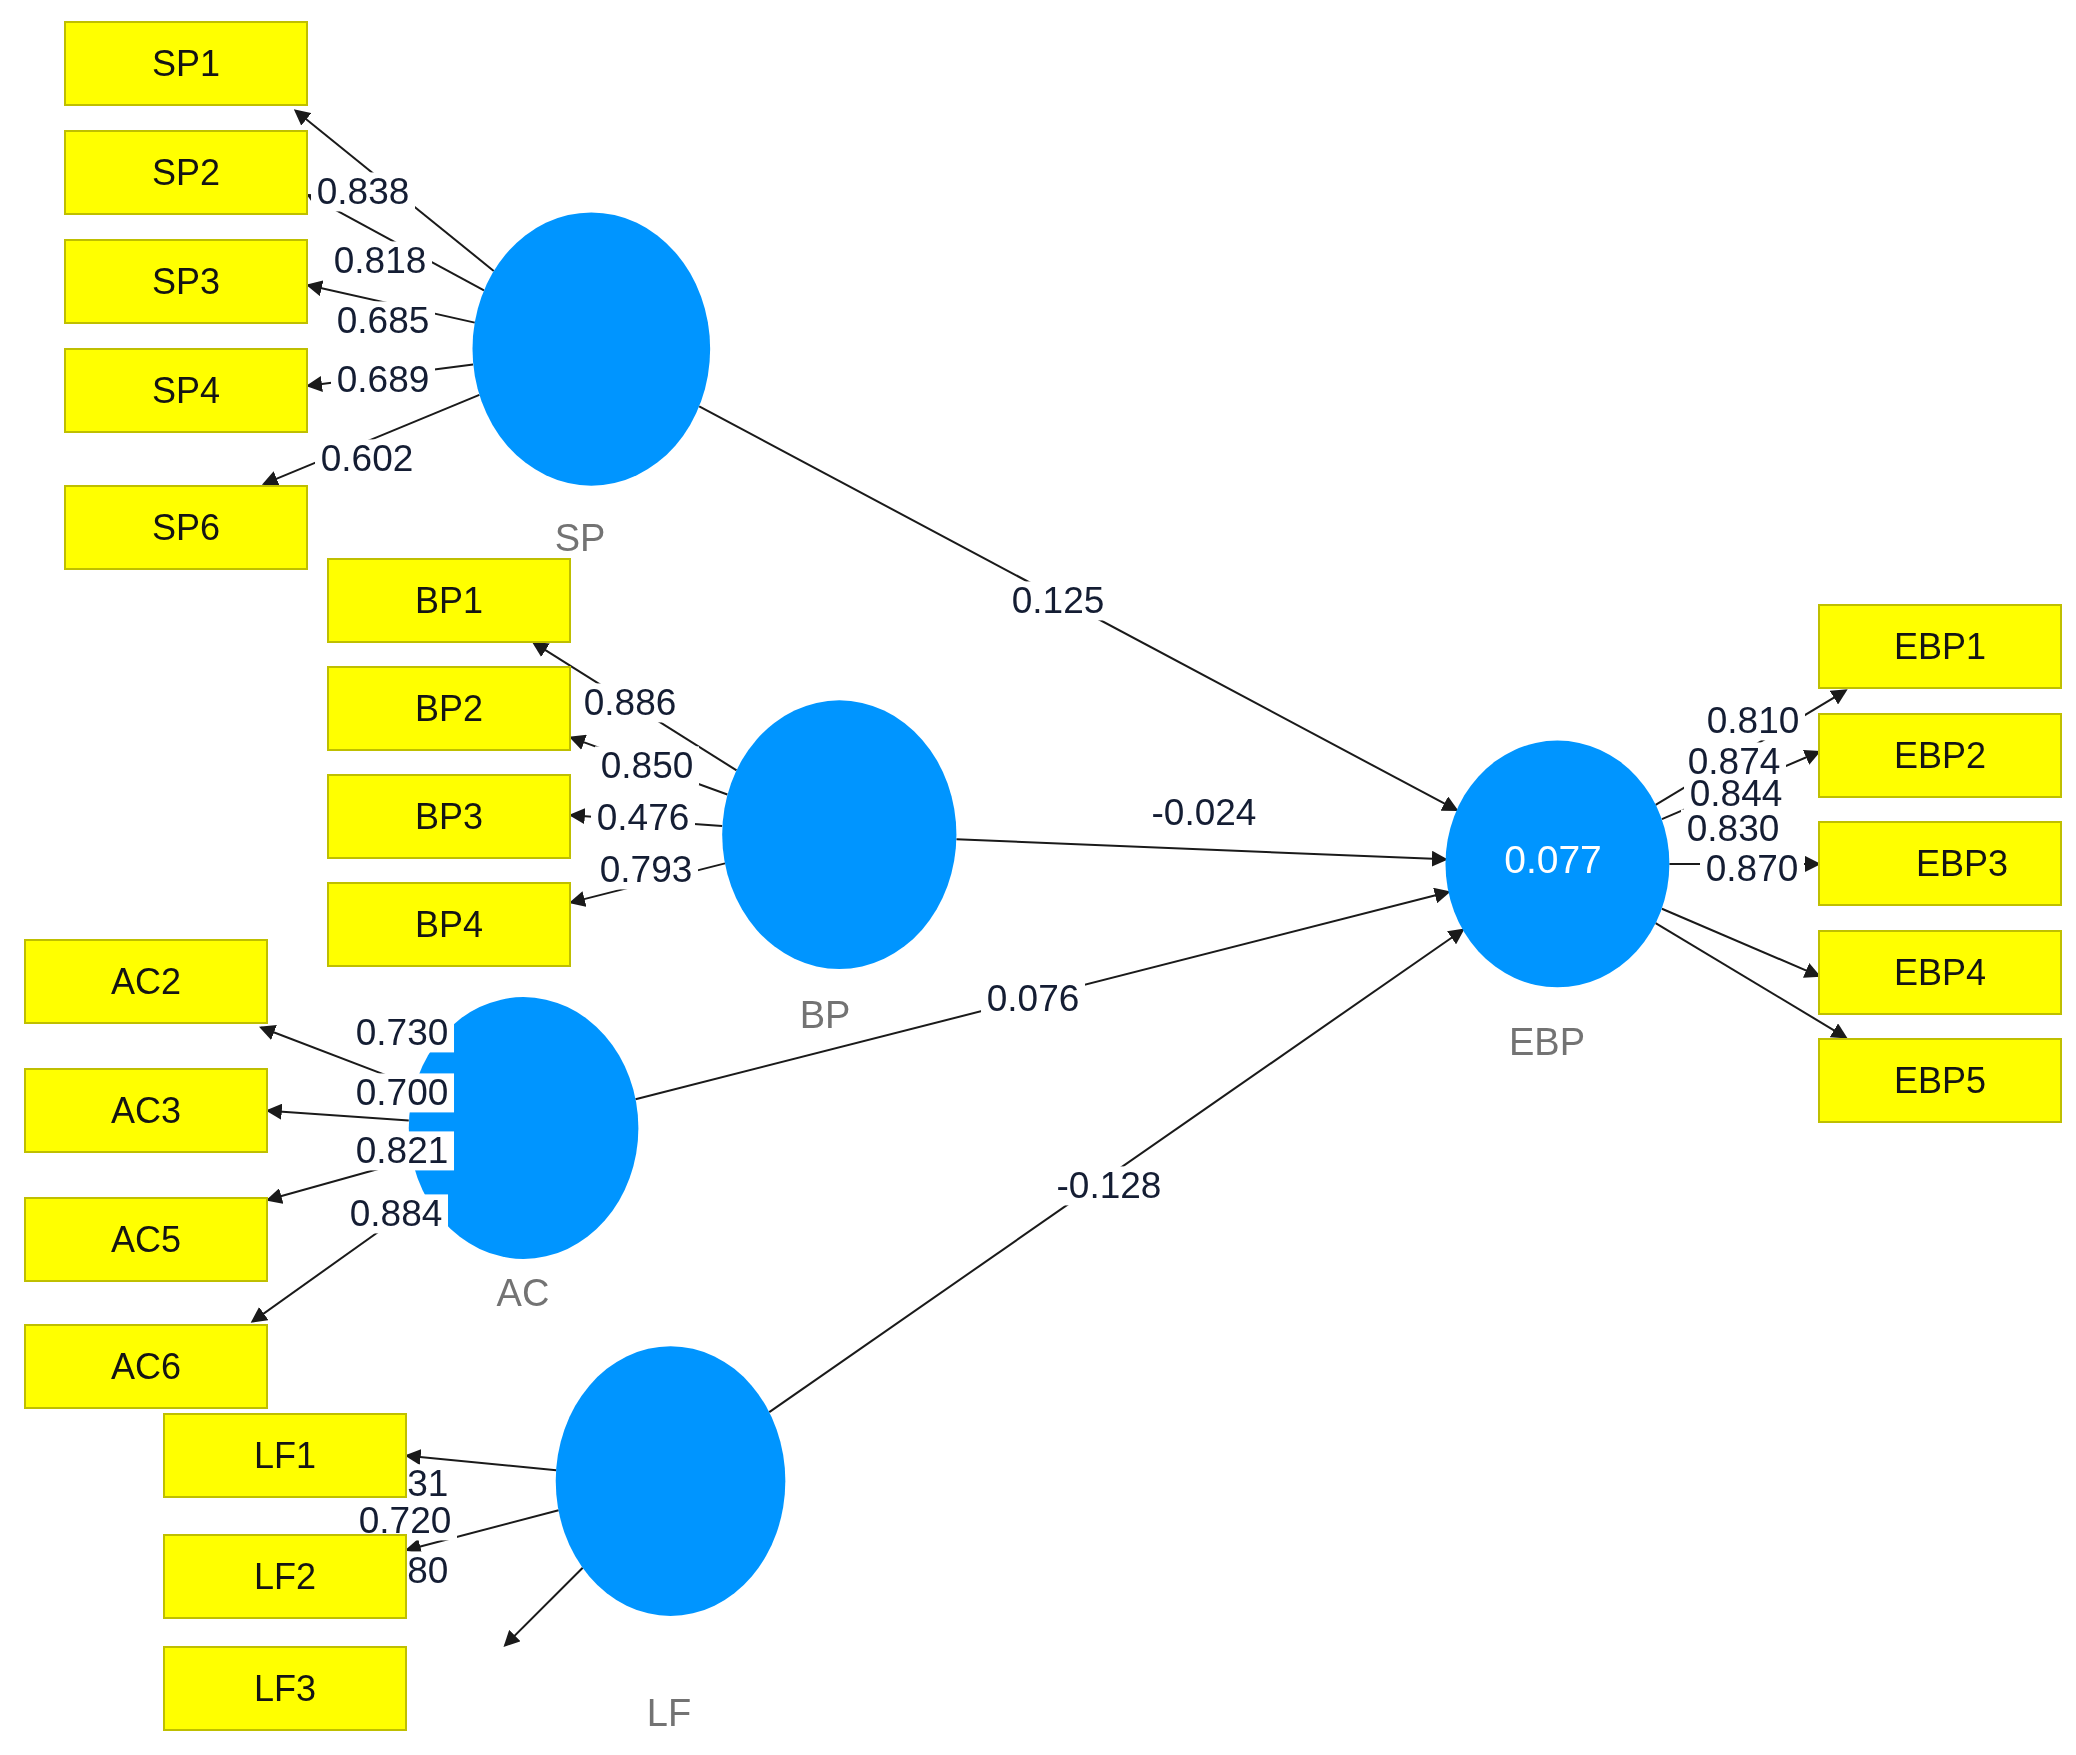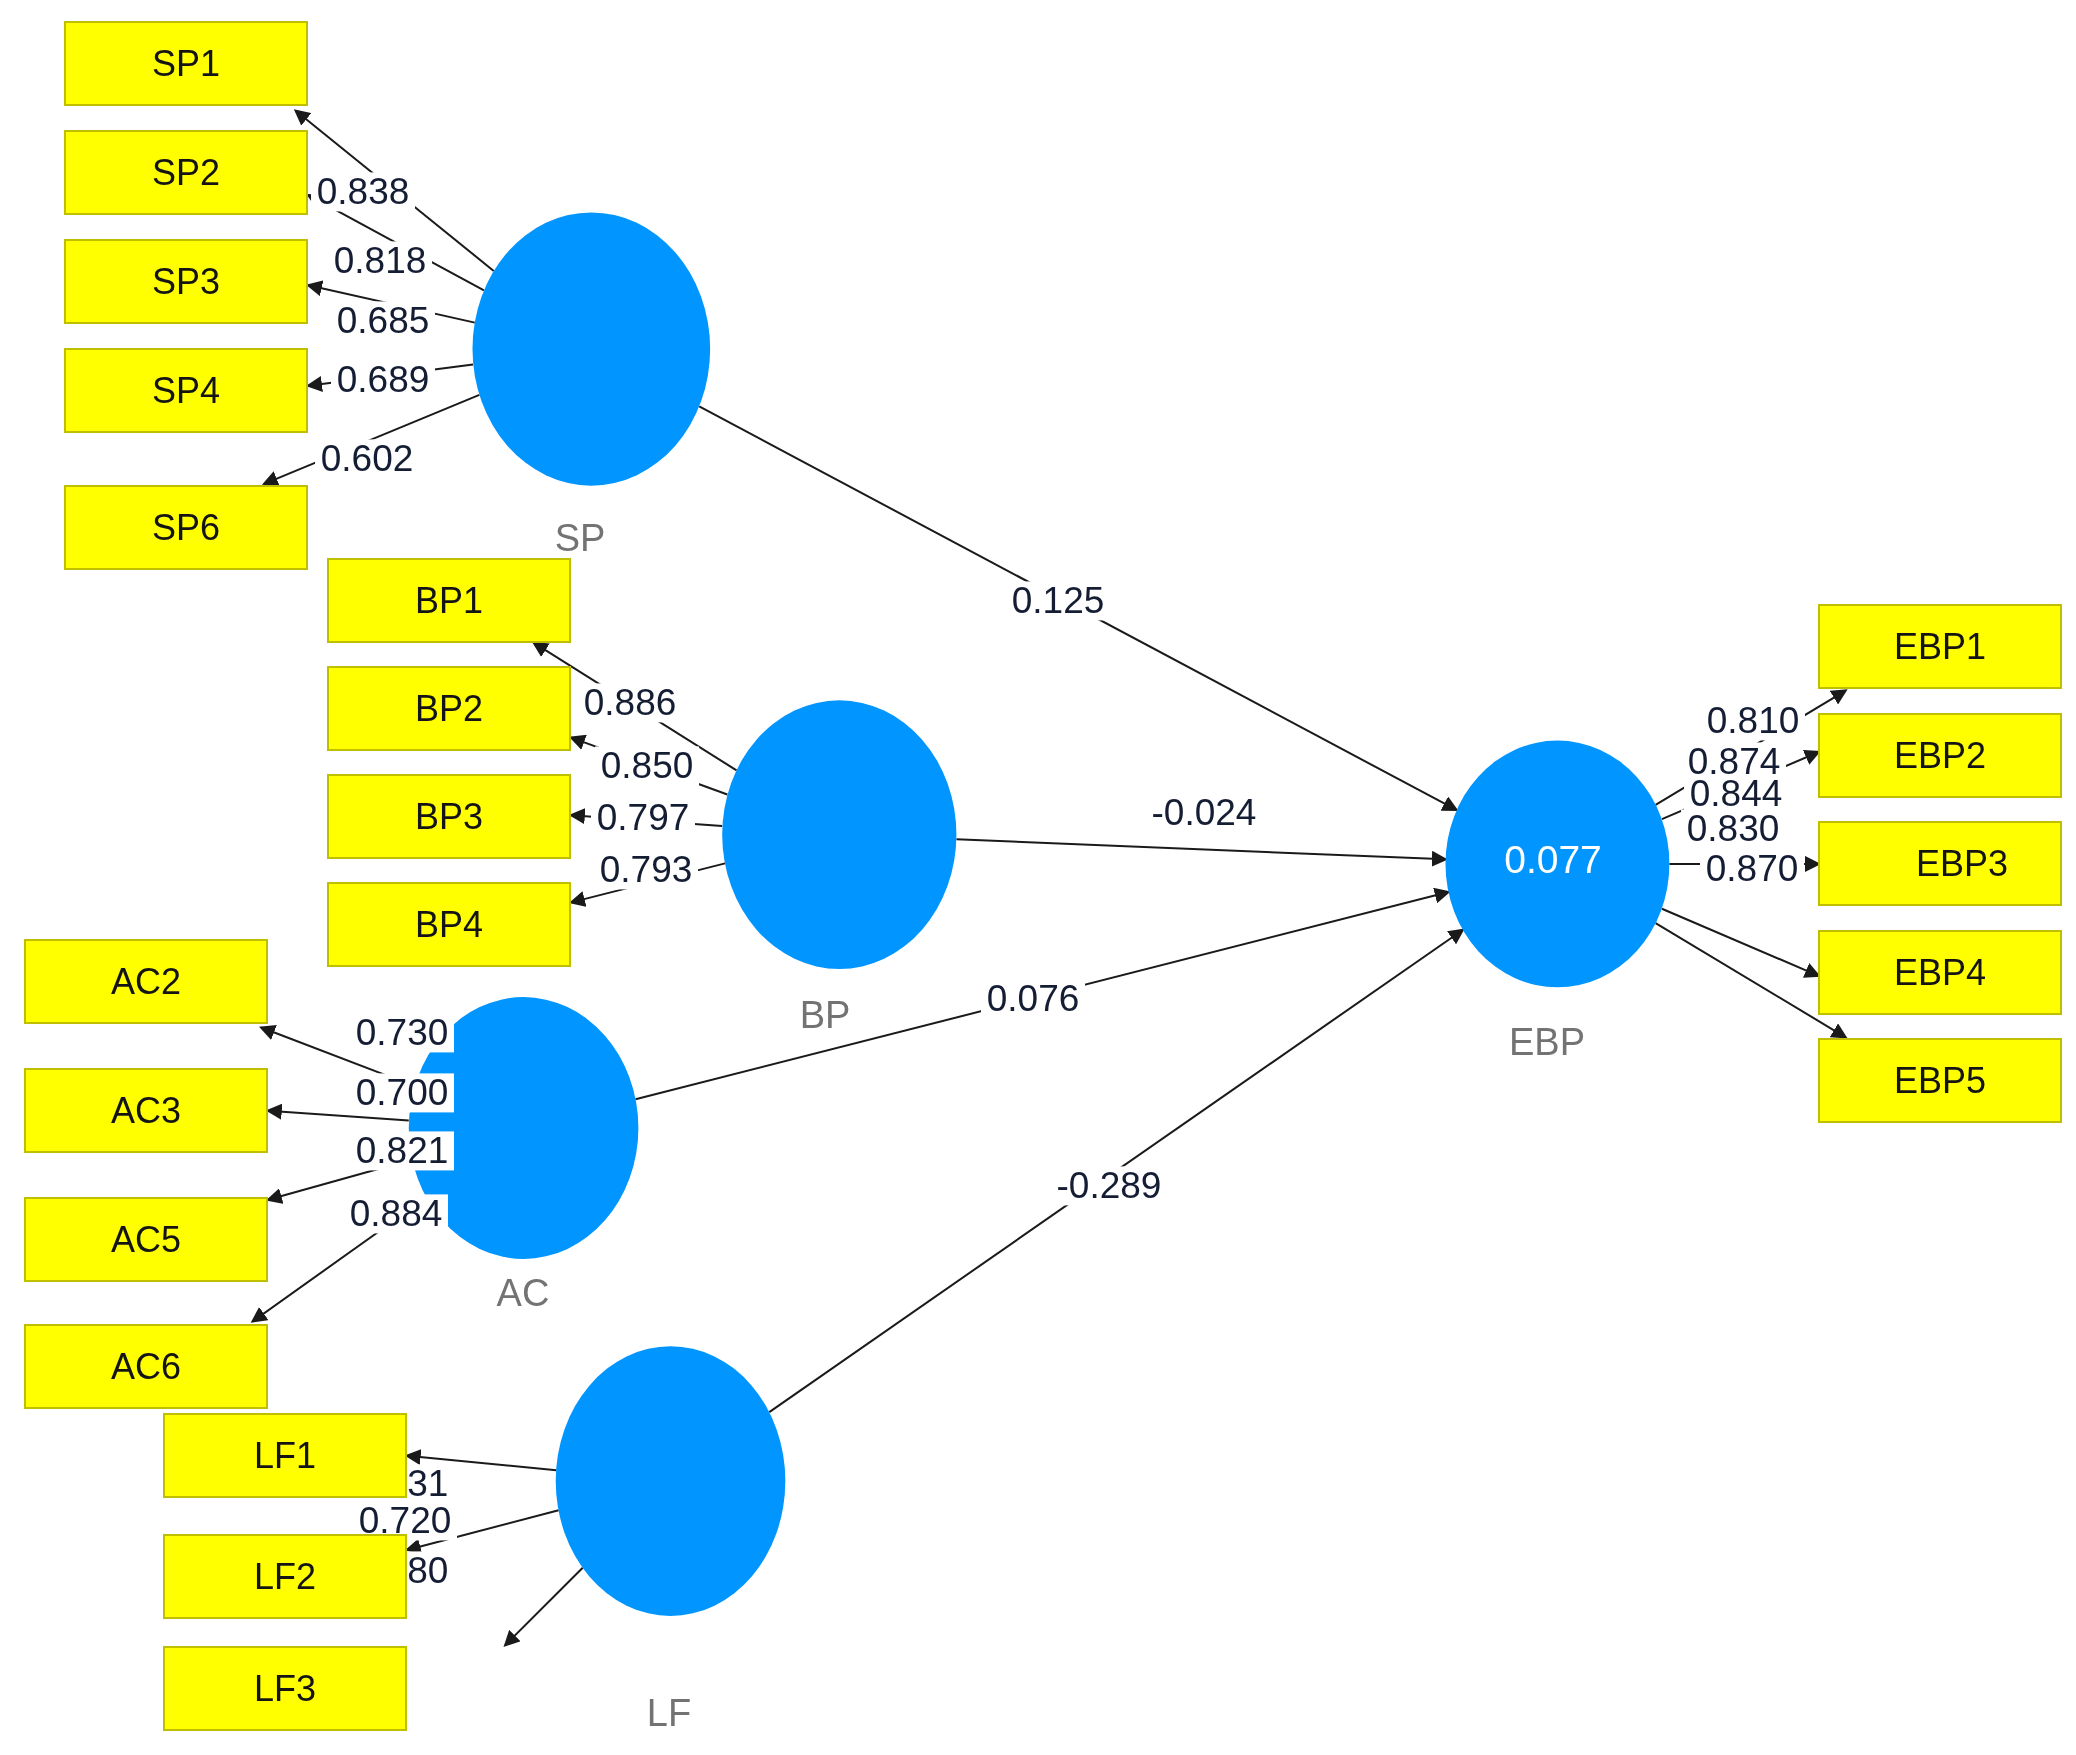--- a/index.html
+++ b/index.html
@@ -154,42 +154,42 @@
     </div>
 
   <div class="num" style="left:363px;top:192px;">0.838</div>
   <div class="num" style="left:380px;top:261px;">0.818</div>
   <div class="num" style="left:383px;top:321px;">0.685</div>
   <div class="num" style="left:383px;top:380px;">0.689</div>
   <div class="num" style="left:367px;top:459px;">0.602</div>
 
   <div class="num" style="left:630px;top:703px;">0.886</div>
   <div class="num" style="left:647px;top:766px;">0.850</div>
-  <div class="num" style="left:643px;top:818px;">0.797</div>
+  <div class="num" style="left:643px;top:818px;">0.476</div>
   <div class="num" style="left:646px;top:870px;">0.793</div>
 
   <div class="num" style="left:402px;top:1033px;">0.730</div>
   <div class="num" style="left:402px;top:1093px;">0.700</div>
   <div class="num" style="left:402px;top:1151px;">0.821</div>
   <div class="num" style="left:396px;top:1214px;">0.884</div>
 
   <div class="num" style="left:402px;top:1484px;">0.831</div>
   <div class="num" style="left:405px;top:1521px;">0.720</div>
   <div class="num" style="left:402px;top:1571px;">0.780</div>
 
   <div class="num" style="left:1753px;top:721px;">0.810</div>
   <div class="num" style="left:1734px;top:762px;">0.874</div>
   <div class="num" style="left:1736px;top:794px;">0.844</div>
   <div class="num" style="left:1733px;top:829px;">0.830</div>
   <div class="num" style="left:1752px;top:869px;">0.870</div>
 
   <div class="num" style="left:1058px;top:601px;">0.125</div>
   <div class="num" style="left:1192px;top:813px;margin-left:12px;">-0.024</div>
   <div class="num" style="left:1033px;top:999px;">0.076</div>
-  <div class="num" style="left:1109px;top:1186px;">-0.289</div>
+  <div class="num" style="left:1109px;top:1186px;">-0.128</div>
 
   <div class="latlabel" style="left:580px;top:538px;">SP</div>
   <div class="latlabel" style="left:825px;top:1015px;">BP</div>
   <div class="latlabel" style="left:523px;top:1293px;">AC</div>
   <div class="latlabel" style="left:669px;top:1713px;">LF</div>
   <div class="latlabel" style="left:1547px;top:1042px;">EBP</div>
 
   <div class="rsq" style="left:1553px;top:859px;">0.077</div>
 
 </div>

